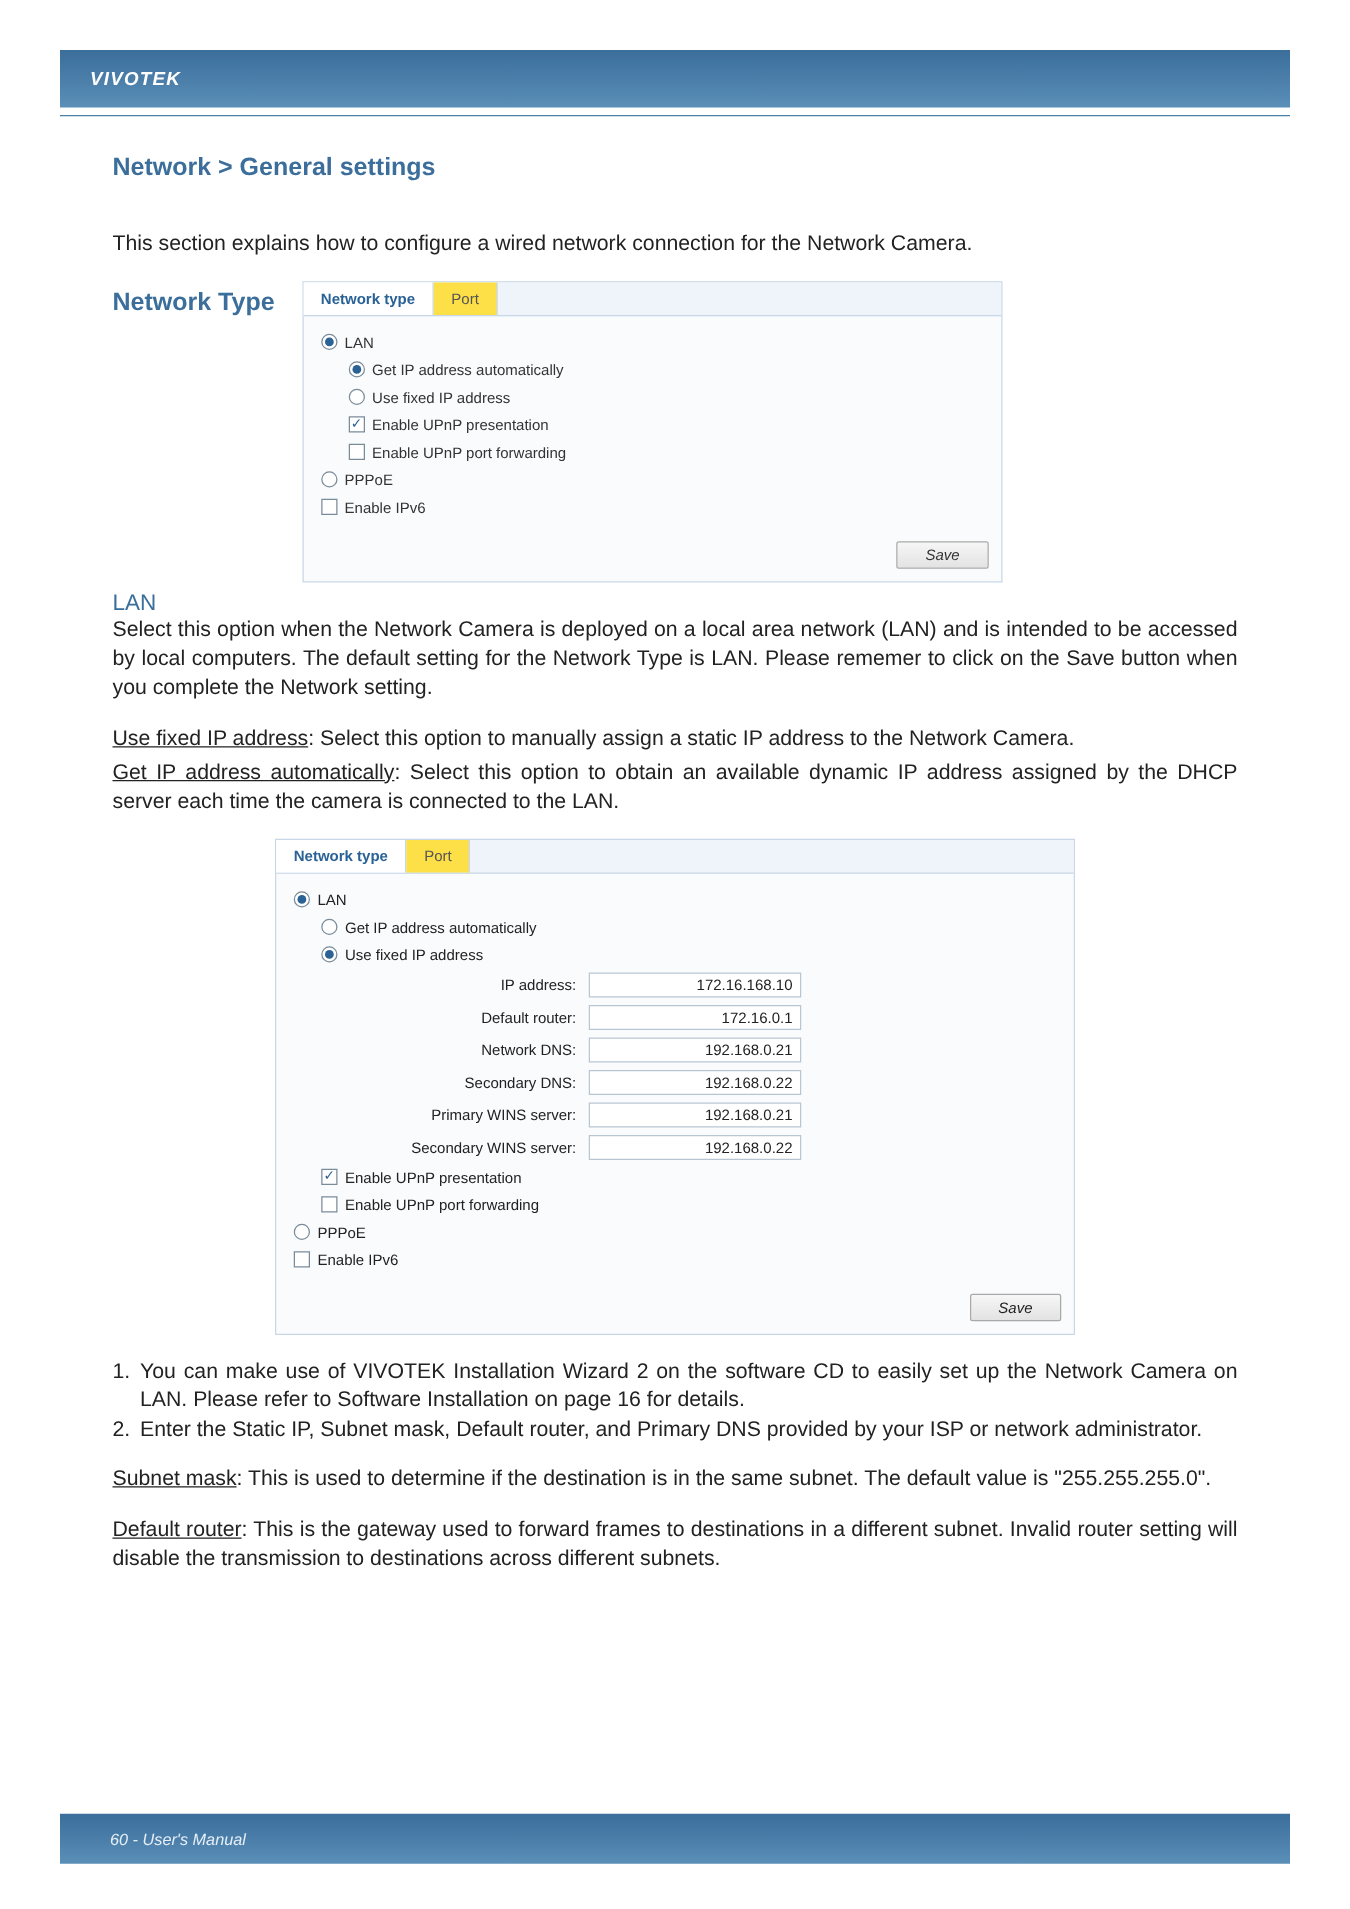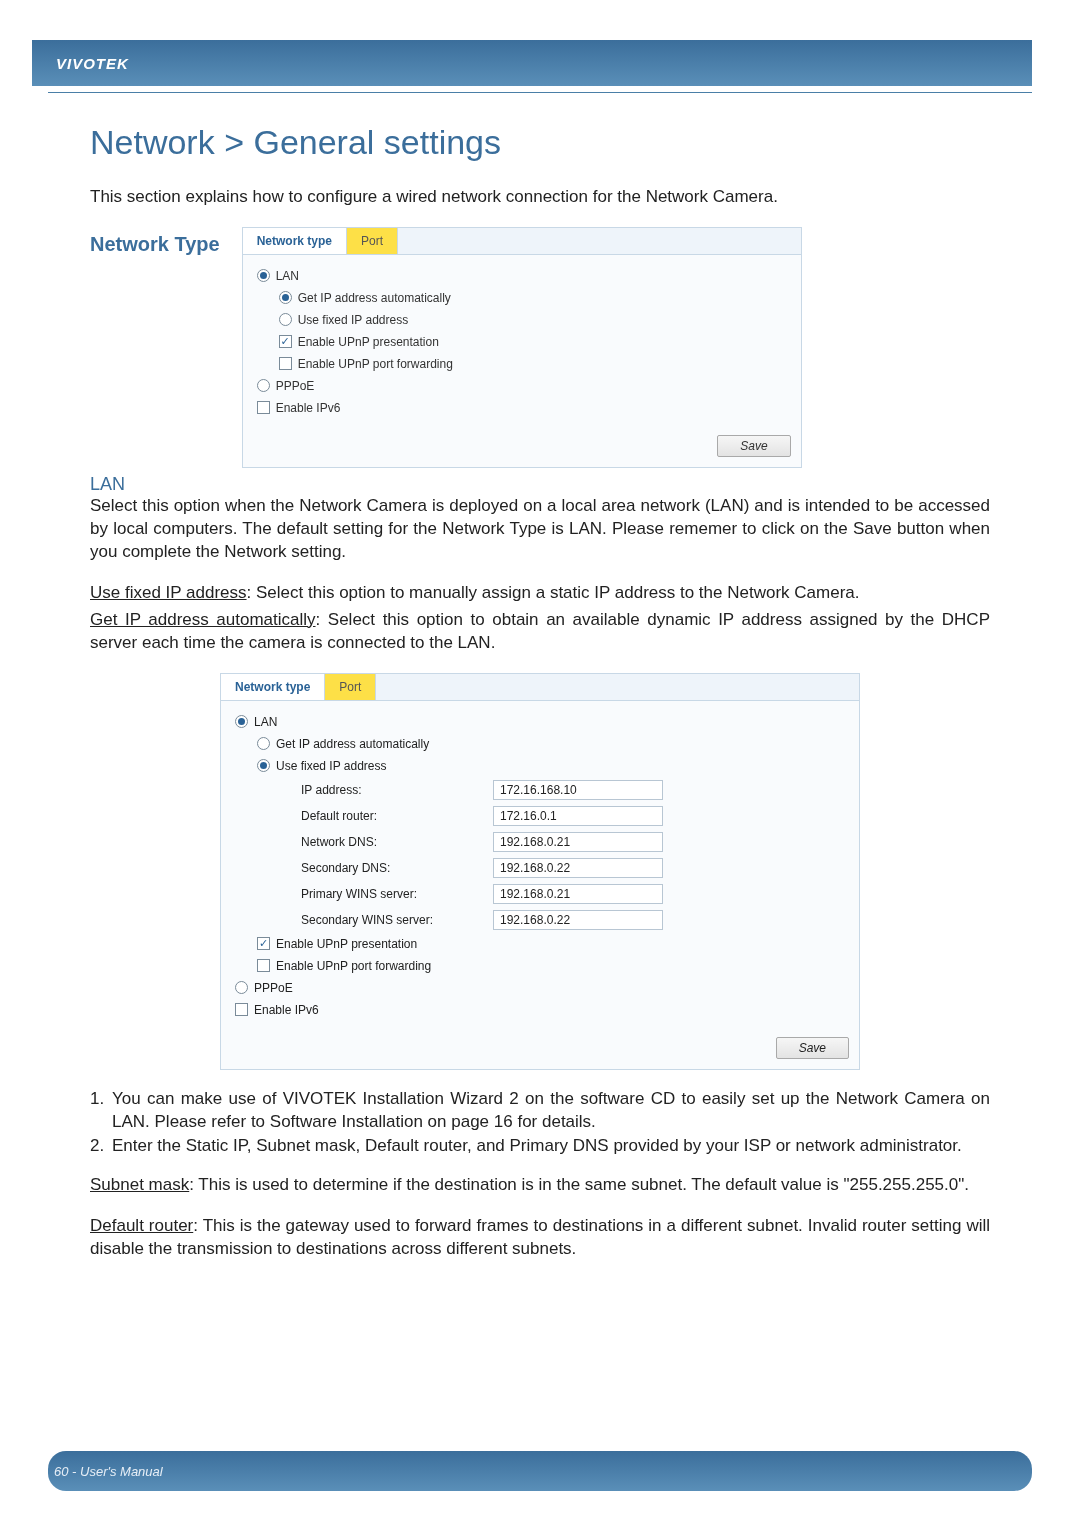--- a/index.html
+++ b/index.html
@@ -6,39 +6,39 @@
   body {
     width: 1080px;
     height: 1527px;
     font-family: Arial, Helvetica, sans-serif;
     background: #fff;
     position: relative;
   }
   .header-band {
     background: linear-gradient(to bottom, #3b6e9b 0%, #5a8fb8 100%);
     height: 46px;
-    margin: 40px 48px 0 32px;
+    margin: 40px 48px 0 48px;
     display: flex;
     align-items: center;
     padding-left: 24px;
   }
   .brand {
     color: #fff;
     font-style: italic;
     font-weight: bold;
     font-size: 15px;
     letter-spacing: 1px;
   }
   .thin-rule { height: 1px; background: #4a7fa7; margin: 6px 48px 0 48px; }
   .content { padding: 30px 90px 0 90px; color: #222; }
   .h1 {
     color: #3b6e9b;
-    font-size: 34px;
-    font-weight: normal;
-    margin-bottom: 24px;
+    font-size: 20px;
+    font-weight: bold;
+    margin-bottom: 38px;
   }
   .para {
     font-size: 17px;
     line-height: 1.35;
     text-align: justify;
     margin-bottom: 18px;
   }
   .row1 { display: flex; align-items: flex-start; gap: 22px; margin-bottom: 6px; }
   .net-type-label {
     color: #3b6e9b;
@@ -81,39 +81,38 @@
     border: 1px solid #a9a9a9;
     padding: 3px 22px;
     font-size: 12px;
     border-radius: 2px;
     cursor: pointer;
     font-style: italic;
   }
   .h2 { color: #3b6e9b; font-size: 18px; margin-top: 4px; }
   .ul { text-decoration: underline; }
   .panel2 { border: 1px solid #c8d8e6; width: 640px; margin: 4px auto 18px auto; background:#f9fbfd; font-size:12px; }
-  .kvrow { display: flex; align-items: center; padding: 3px 0 3px 66px; gap: 32px; }
+  .kvrow { display: flex; align-items: center; padding: 3px 0 3px 66px; gap: 10px; text-align: right; }
   .kvrow .k { width: 160px; }
   .kvrow .v { border: 1px solid #b8c6d3; background: #fff; padding: 2px 6px; width: 170px; font-size: 12px; }
   .numlist { font-size: 17px; line-height: 1.35; text-align: justify; padding-left: 0; }
   .numlist .li { display: flex; margin-bottom: 2px; }
   .numlist .n { width: 22px; flex: 0 0 auto; }
   .numlist .t, .ind { flex: 1; }
   .footer {
     position: absolute;
     bottom: 36px;
     left: 48px; right: 48px;
     background: linear-gradient(to bottom, #3b6e9b 0%, #5a8fb8 100%);
     height: 40px;
     display: flex; align-items: center;
-    padding-left: 6px;
+    padding-left: 40px;
     color: #e6eef6;
     font-style: italic;
     font-size: 13px;
-    border-radius: 18px;
   }
 </style>
 </head>
 <body>
 
 <div class="header-band">
   <span class="brand">VIVOTEK</span>
 </div>
 <div class="thin-rule"></div>
 

